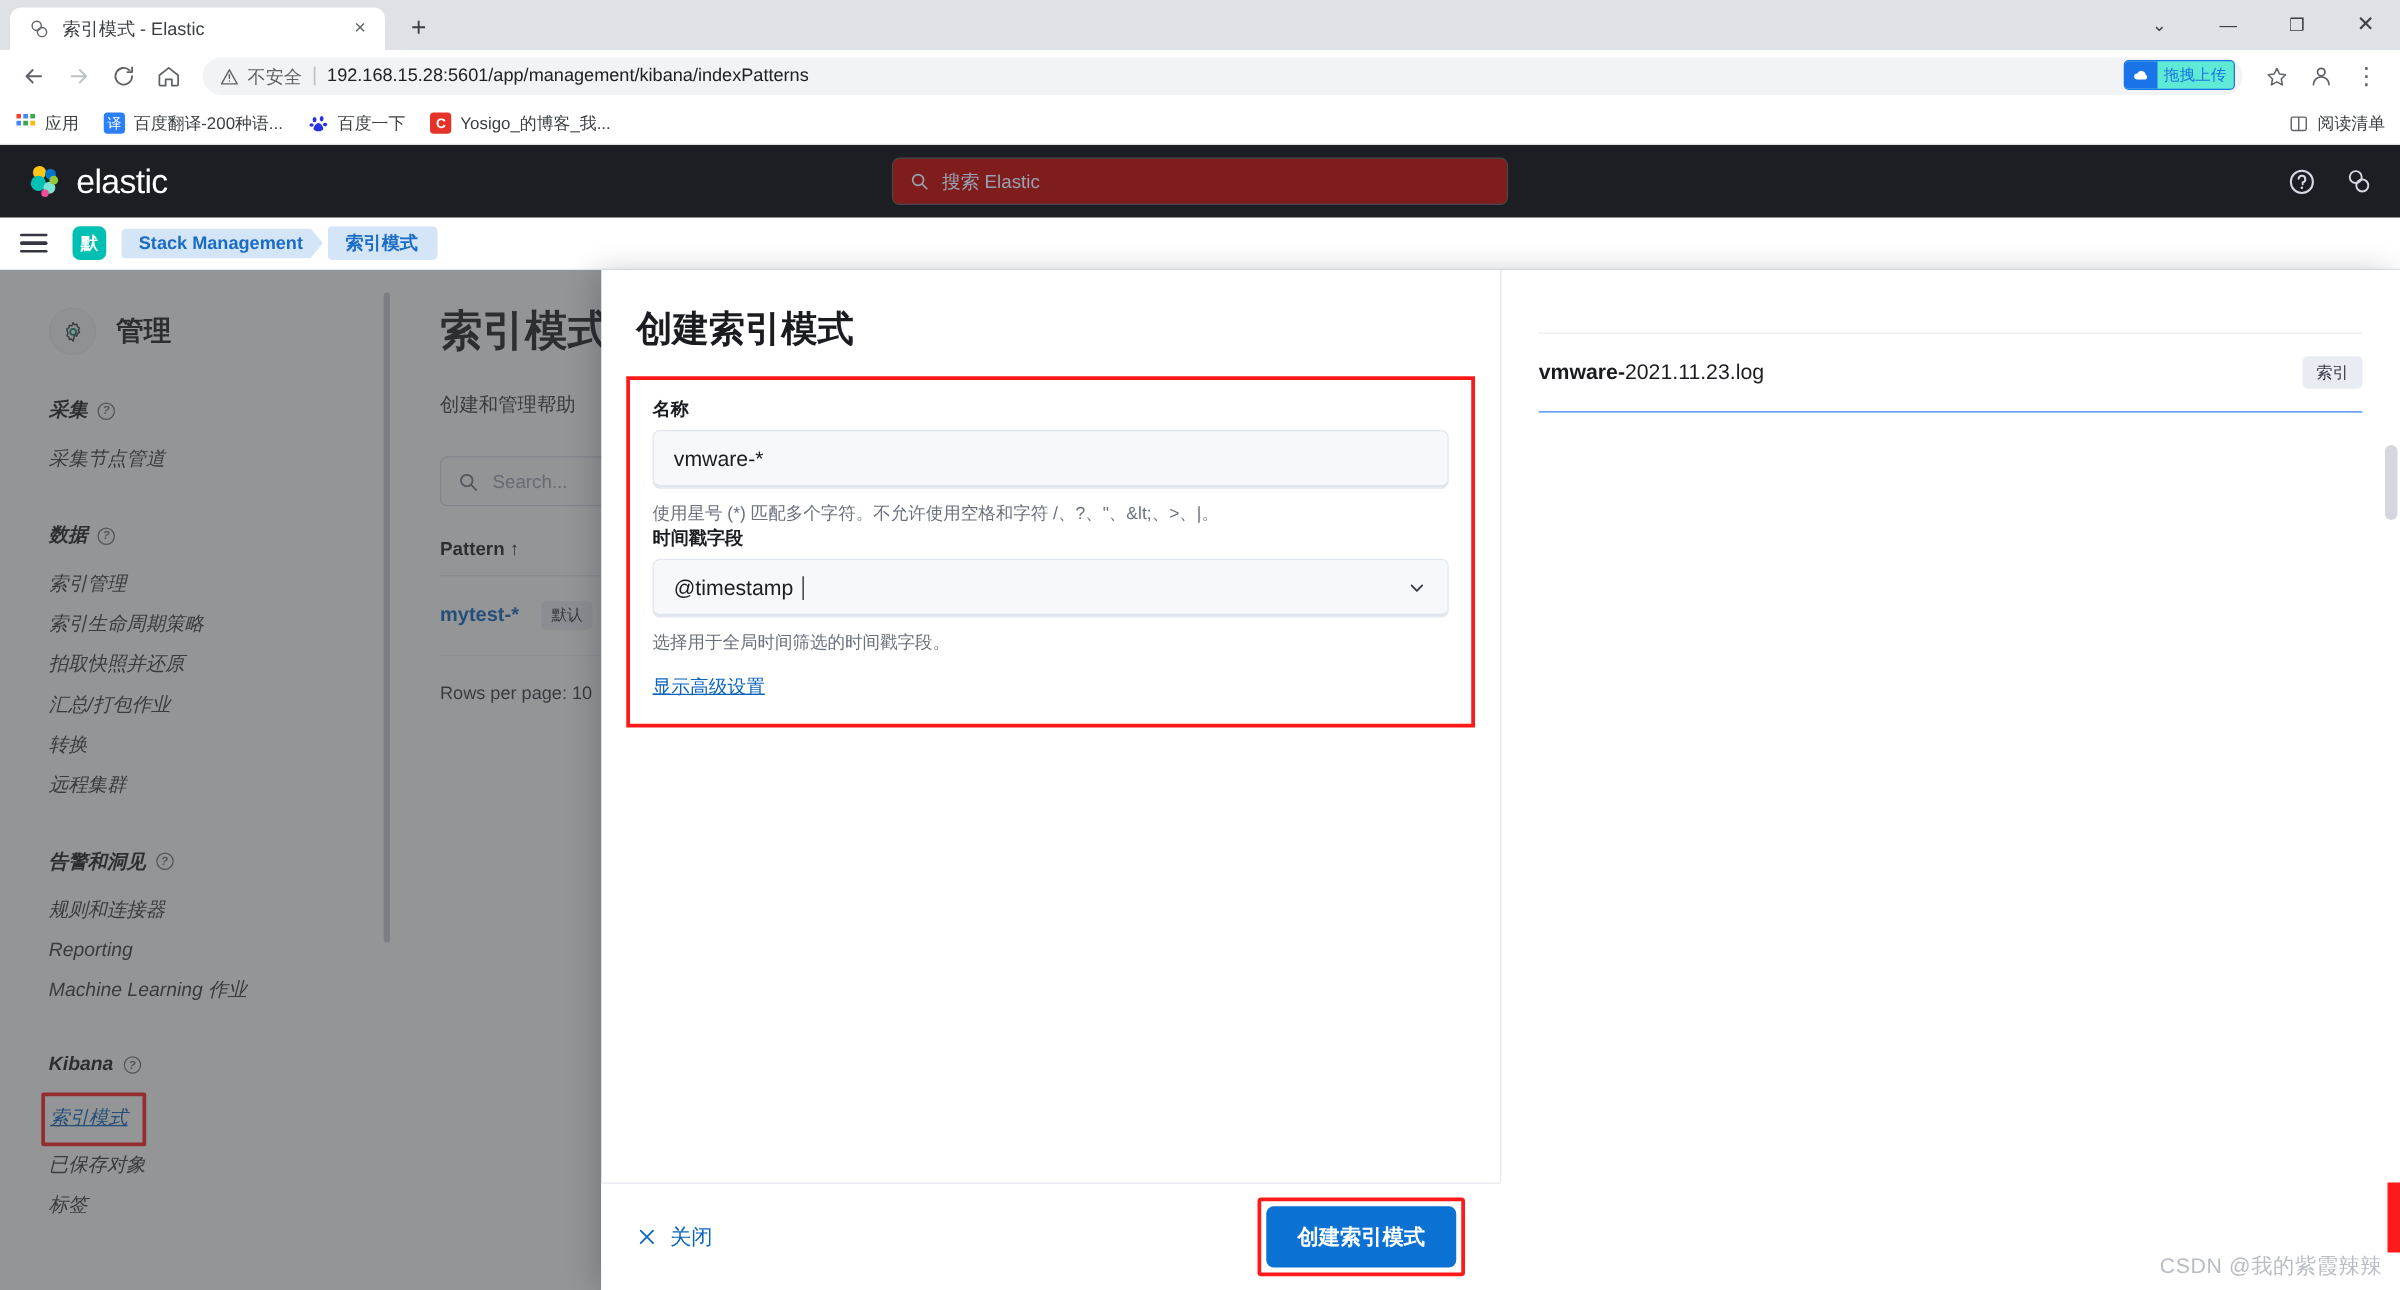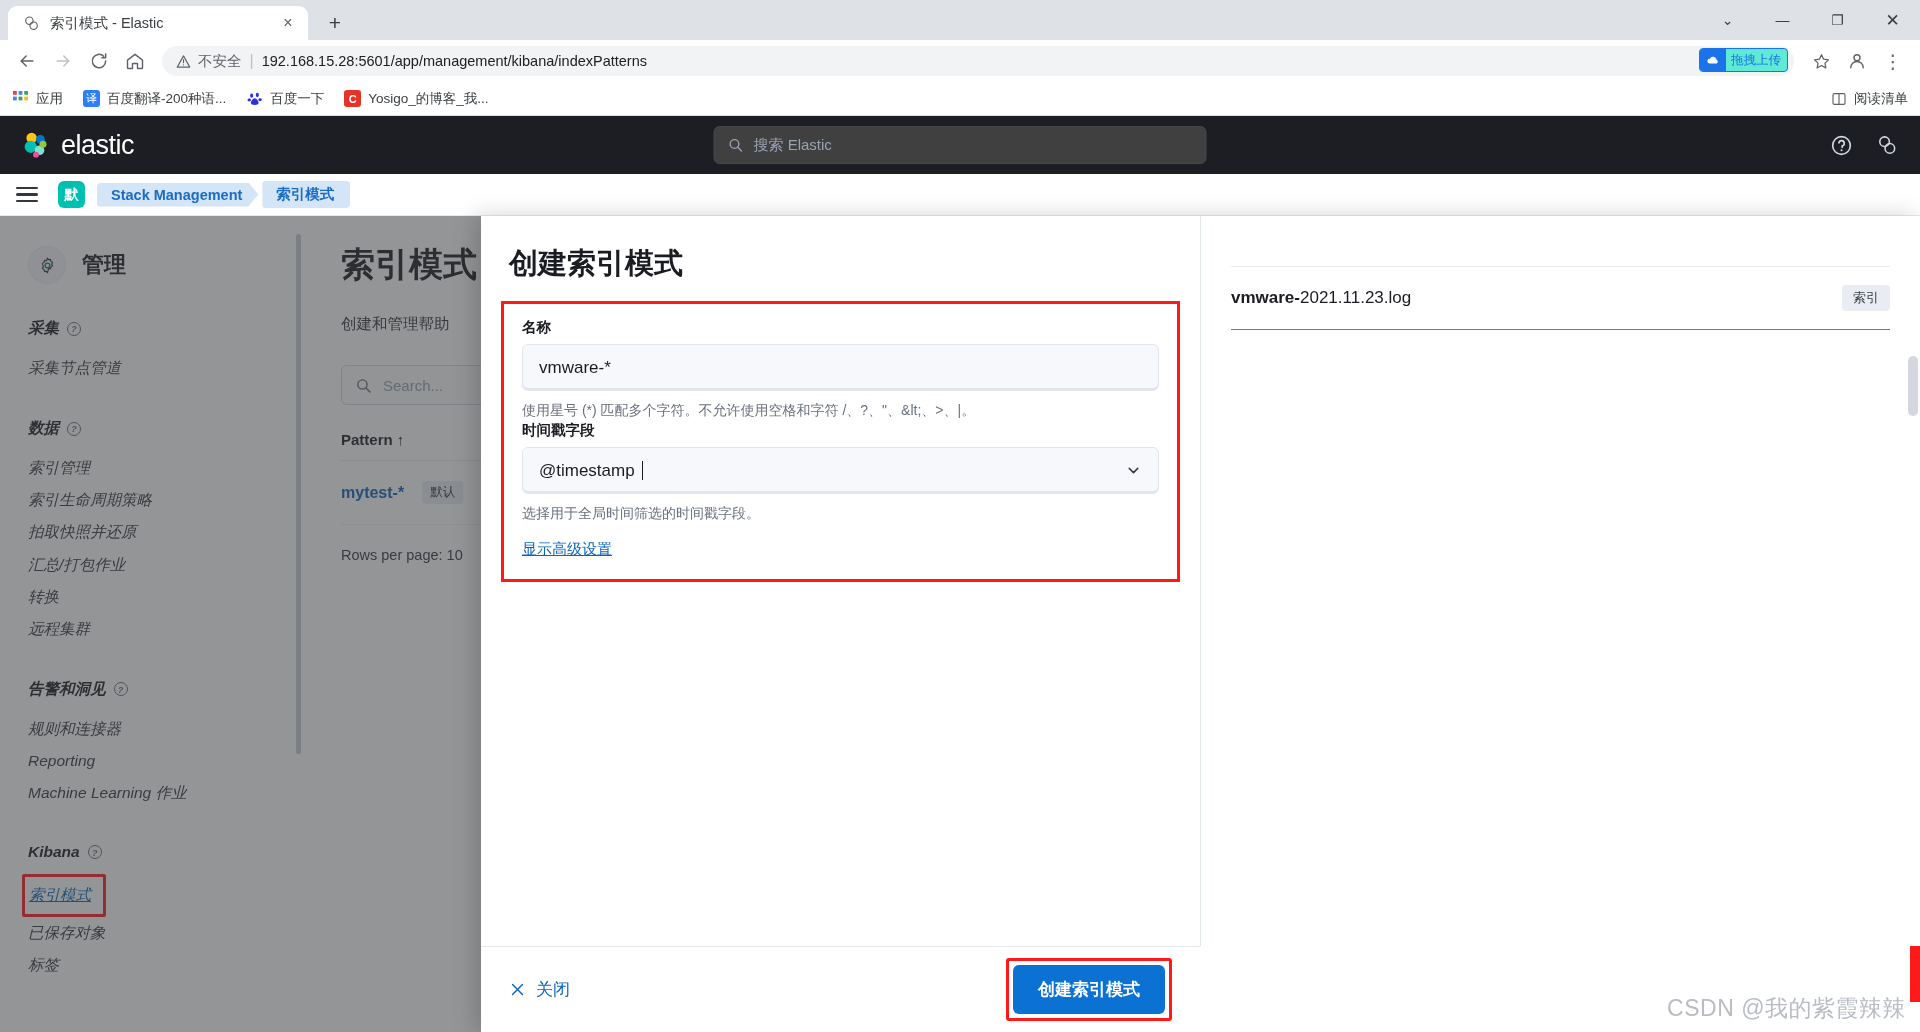--- a/index.html
+++ b/index.html
@@ -73,21 +73,21 @@
   .app { position:relative; width:1920px; height: calc(1032px - 40px - 42px - 34px); background:#fff; }
 
   .ehead {
     height: 58px; background:#1d1e24; display:flex; align-items:center;
     padding: 18px 22px; position:relative;
   }
   .elogo { display:flex; align-items:center; gap:11px; }
   .elogo-text { color:#fff; font-size:27px; letter-spacing:-0.5px; font-weight:400; }
   .esearch {
     position:absolute; left: 50%; transform: translateX(-50%);
-    width: 493px; height: 38px; background:#404040;
+    width: 493px; height: 38px; background:#7f1d1d;
     border:1px solid #46474d; border-radius:6px;
     display:flex; align-items:center; gap:10px; padding: 0 13px;
   }
   .esearch-ph { color:#98a2b3; font-size:15px; }
   .ehead-right { margin-left:auto; display:flex; align-items:center; gap:22px; color:#d4dae5; }
 
   .bcbar {
     height: 42px; background:#fff; display:flex; align-items:center;
     padding: 0 16px; gap: 12px; border-bottom:1px solid #e6ebf2;
   }
@@ -100,21 +100,21 @@
   .bcrumbs { display:flex; align-items:center; gap:4px; }
   .bcrumb {
     background:#d3e5f7; color:#1a6cc4; font-size:14.5px; font-weight:600;
     padding: 4px 16px 4px 14px; position:relative;
     clip-path: polygon(0 0, calc(100% - 10px) 0, 100% 50%, calc(100% - 10px) 100%, 0 100%);
     border-radius: 4px 0 0 4px;
   }
   .bcrumb.first { padding-left:14px; }
   .bcrumb.last { clip-path: polygon(0 0, 100% 0, 100% 100%, 0 100%); border-radius:4px; }
 
-  .body-area { position:relative; height: calc(100% - 58px - 42px); display:flex; background:#fff; }
+  .body-area { position:relative; height: calc(100% - 58px - 42px); display:flex; background:#fff;padding-left:11px; }
 
   
   .sidebar {
     width: 307px; flex:none; padding: 22px 0 0 0; position:relative;
     background:#fff; overflow:hidden;
   }
   .sb-title { display:flex; align-items:center; gap:16px; padding: 8px 0 0 28px; }
   .sb-gear {
     width:38px;height:38px;border-radius:50%;background:#f6f7f9;border:1px solid #eaedf2;
     display:flex;align-items:center;justify-content:center; flex:none;
@@ -237,21 +237,21 @@
     padding: 13px 25px; font-size:17px; font-weight:bold;
   }
 
   
   .page-scroll {
     position:absolute; right: 2px; top: 140px; width: 10px; height: 60px;
     background: #d4d7de; border-radius: 6px; z-index: 20;
   }
   .watermark {
     position:absolute; right: 14px; bottom: 8px; z-index: 30;
-    color:#b9bcc4; font-size:23px; letter-spacing:0.5px;
+    color:#b9bcc4; font-size:17px; letter-spacing:0.5px;
   }
   .corner-red {
     position:absolute; right: 0; bottom: 30px; width: 10px; height: 56px;
     background:#ff1a1a; z-index:25;
   }
   svg { display:block; }
 </style>
 </head>
 <body>
 

